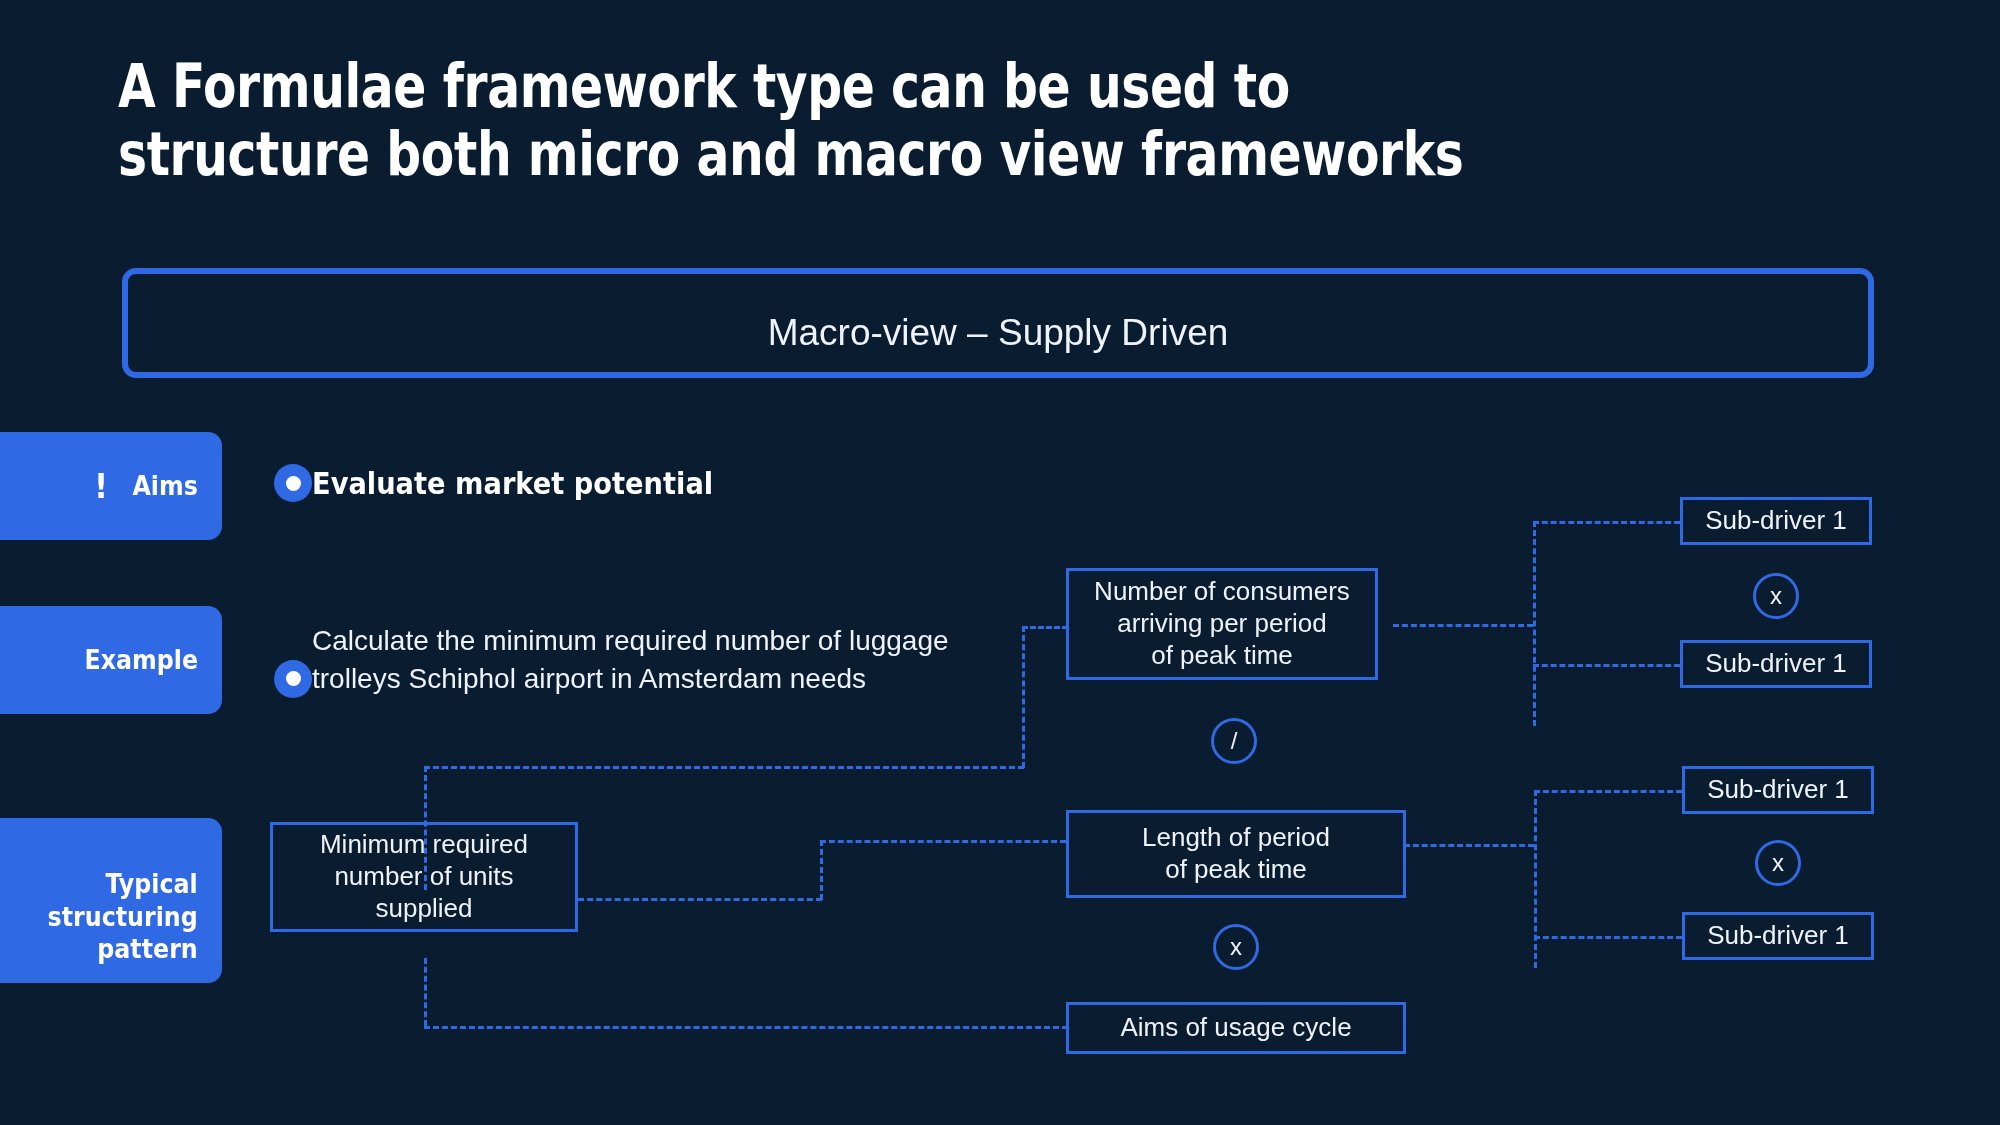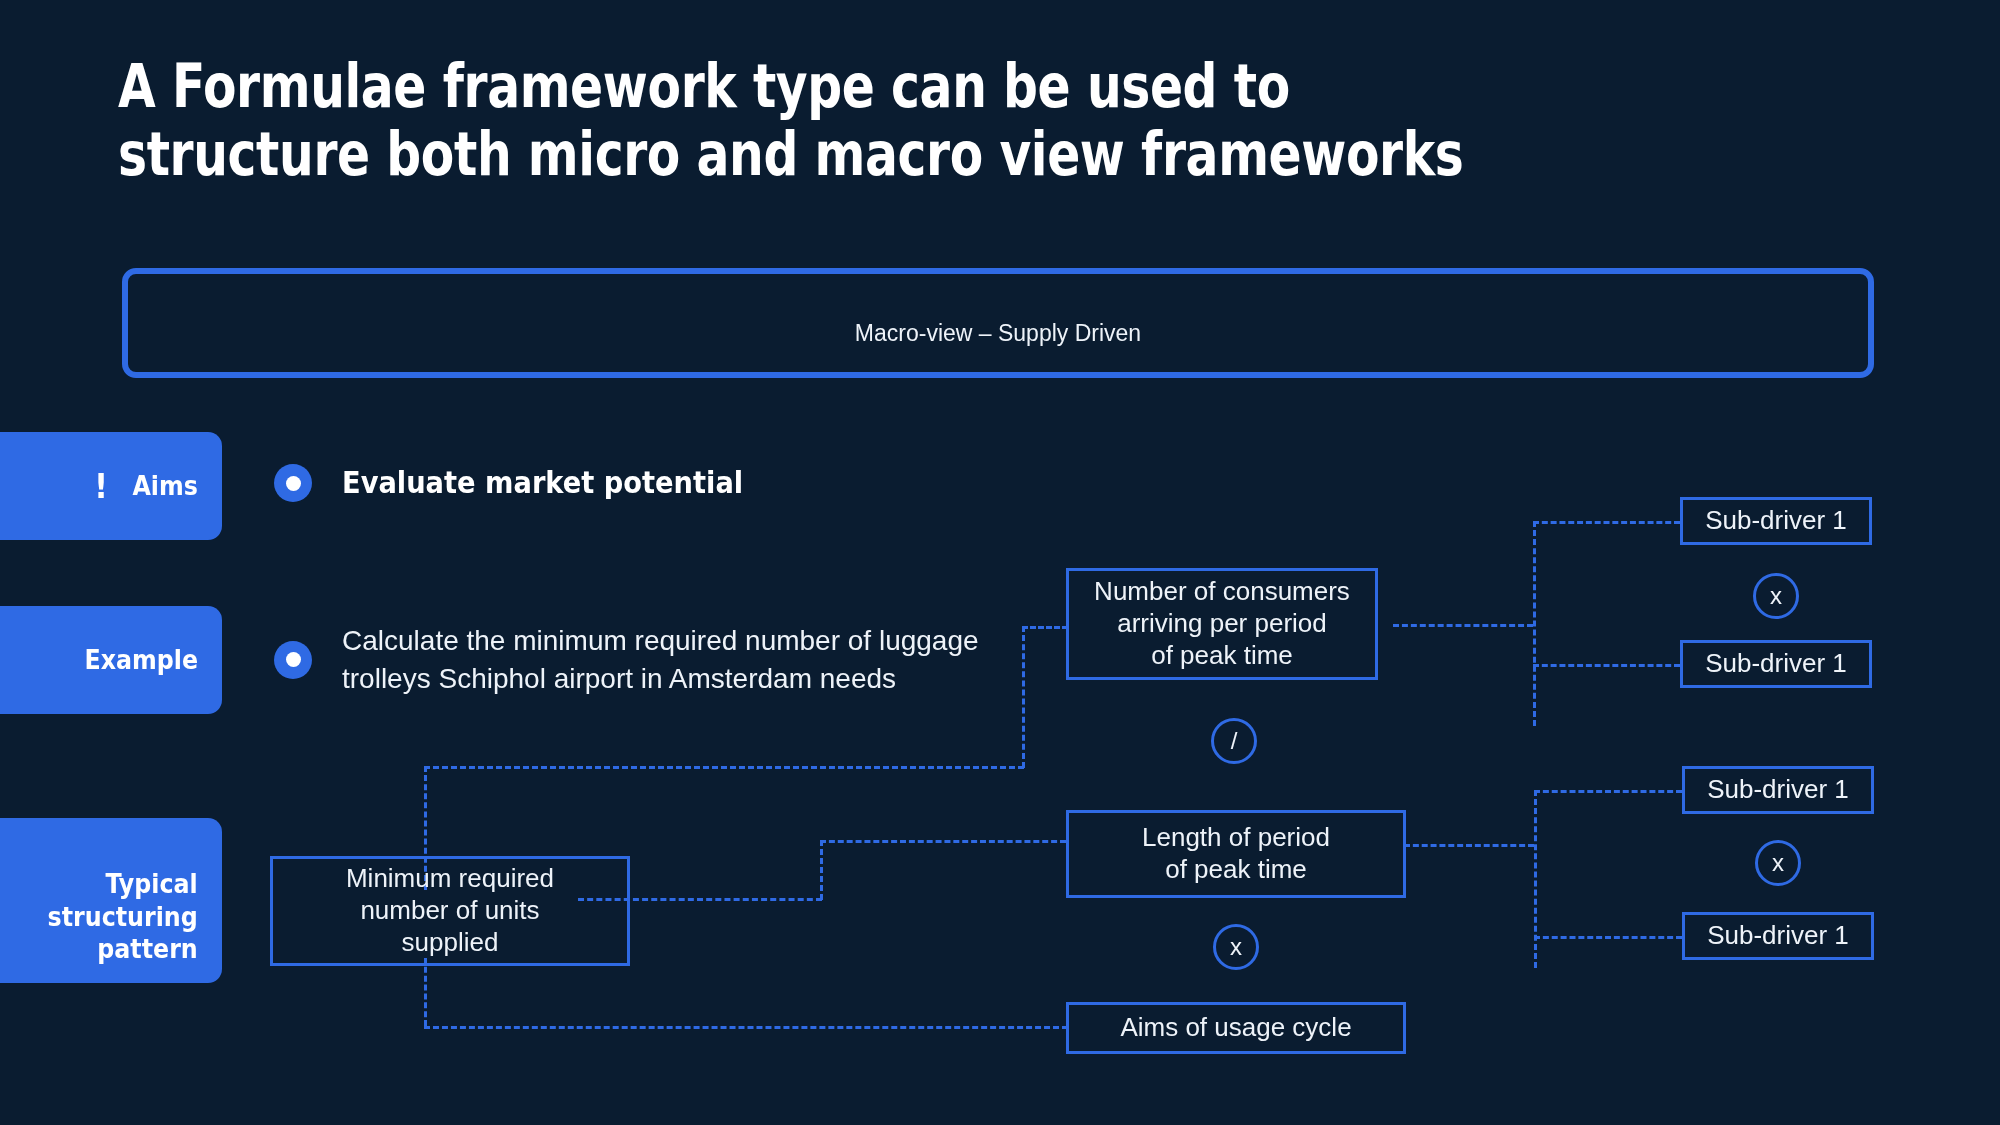--- a/index.html
+++ b/index.html
@@ -42,21 +42,21 @@
     width: 1752px;
     height: 110px;
     border: 6px solid #2f6ae4;
     border-radius: 14px;
     box-sizing: border-box;
     display: flex;
     align-items: center;
     justify-content: center;
   }
   #macro-banner .banner-text {
-    font-size: 23px;
+    font-size: 37px;
     color: #eef3f9;
     font-weight: 400;
     margin-top: 20px;
   }
 
   
   .cat-tab {
     position: absolute;
     left: 0;
     background: #2f6ae4;
@@ -88,22 +88,21 @@
   }
   #tab-aims      { top: 432px; width: 222px; height: 108px; }
   #tab-example   { top: 606px; width: 222px; height: 108px; }
   #tab-pattern   { top: 818px; width: 222px; height: 165px; }
   #tab-pattern .cat-inner { display: block; text-align: right; }
 
   
   .bullet-row {
     position: absolute;
     display: flex;
-    align-items: center;
-    gap: 30px;
+    align-items: flex-end;
   }
   .bullet-dot {
     width: 38px;
     height: 38px;
     border-radius: 50%;
     background: #2f6ae4;
     display: flex;
     align-items: center;
     justify-content: center;
     flex: 0 0 auto;
@@ -241,21 +240,21 @@
   <div class="conn conn-h" style="left:1393px; top:624px; width:140px;"></div>
   <div class="conn conn-v" style="left:1533px; top:521px; height:205px;"></div>
   <div class="conn conn-h" style="left:1533px; top:521px; width:147px;"></div>
   <div class="conn conn-h" style="left:1533px; top:664px; width:147px;"></div>
 
   <div class="conn conn-h" style="left:1404px; top:844px; width:130px;"></div>
   <div class="conn conn-v" style="left:1534px; top:790px; height:178px;"></div>
   <div class="conn conn-h" style="left:1534px; top:790px; width:148px;"></div>
   <div class="conn conn-h" style="left:1534px; top:936px; width:148px;"></div>
 
-  <div class="node-box" id="node-result" style="left:270px; top:856px; width:360px; height:110px;">Minimum required
+  <div class="node-box" id="node-result" style="left:270px; top:822px; width:308px; height:110px;">Minimum required
 number of units
 supplied</div>
 
   <div class="node-box" id="node-driver-1" style="left:1066px; top:568px; width:312px; height:112px;">Number of consumers
 arriving per period
 of peak time</div>
 
   <div class="node-box" id="node-driver-2" style="left:1066px; top:800px; width:340px; height:88px;margin-top:10px;">Length of period
 of peak time</div>
 

